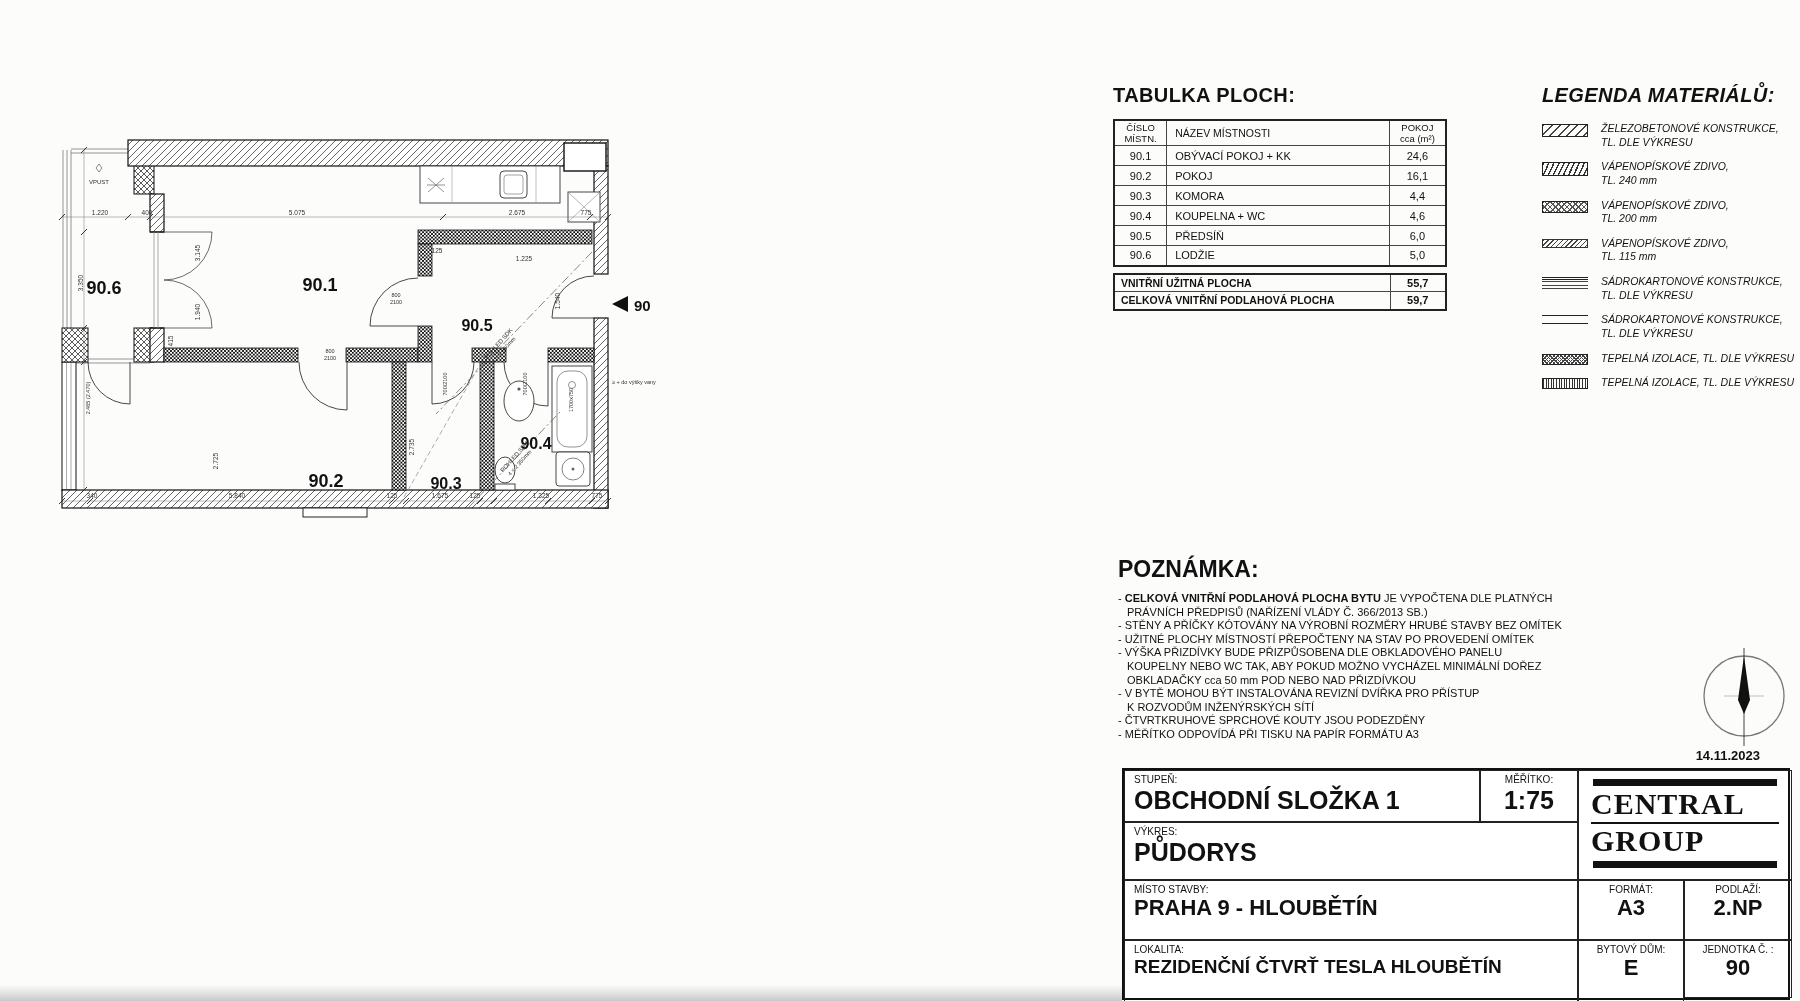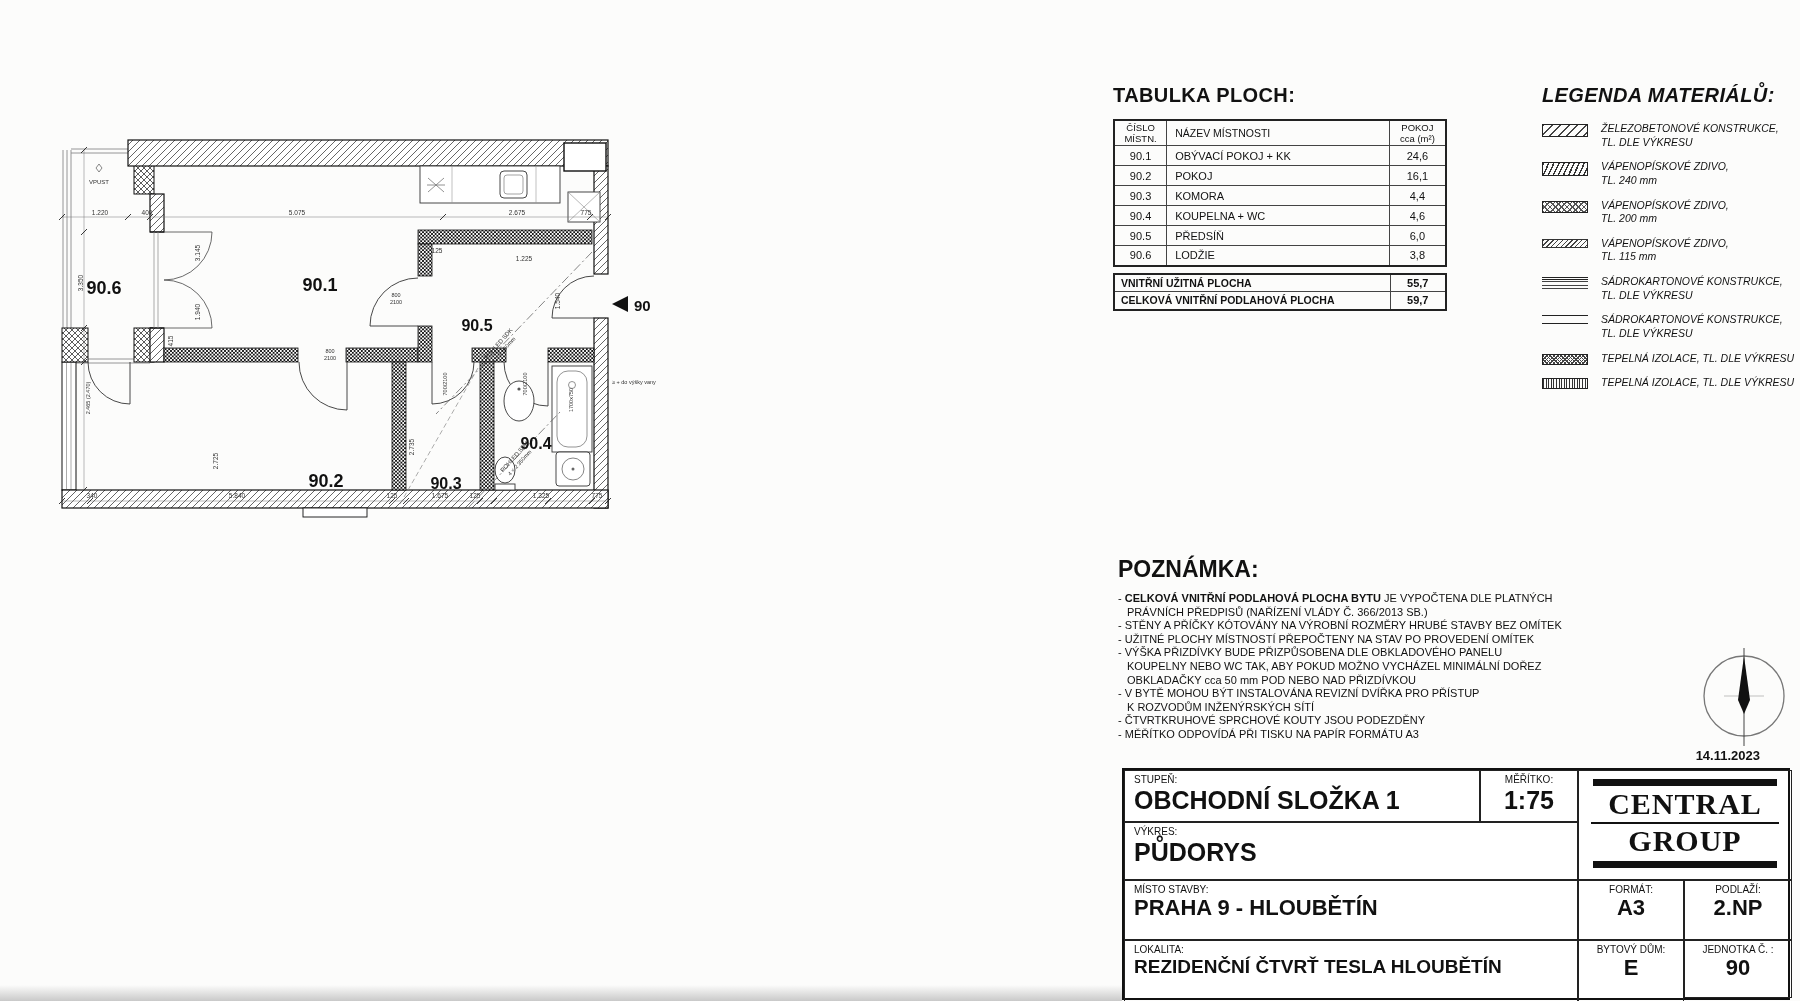--- a/index.html
+++ b/index.html
@@ -53,21 +53,21 @@
   
   .tb{position:absolute;left:1122px;top:768px;width:668px;height:232px;
       border:2px solid #111;background:#fff;}
   .cell{position:absolute;border:1px solid #222;padding:3px 9px;overflow:hidden;}
   .cl{font-size:10px;color:#111;margin-bottom:1px;}
   .cv{font-weight:bold;font-size:25px;line-height:1.12;color:#111;}
   .cv.mid{font-size:22px;}
   .cv.sm{font-size:19px;}
   .ctr{text-align:center;}
   .logo{position:absolute;left:454px;top:0;width:214px;height:110px;border:1px solid #222;
-        padding:8px 12px;text-align:center;font-family:"Liberation Serif",serif;}
+        padding:8px 12px;font-family:"Liberation Serif",serif;}
   .bar{height:7px;background:#111;margin:0 2px;}
   .lw{font-size:30px;font-weight:bold;letter-spacing:1px;line-height:1.15;color:#111;}
   .lw1{border-bottom:2.5px solid #111;margin-top:1px;}
   .bar2{margin-top:3px;}
 
   .scan-shadow{position:absolute;left:0;top:985px;width:1122px;height:16px;
       background:linear-gradient(180deg,rgba(205,205,205,0) 0%,#c9c9c9 100%);}
 </style>
 </head>
 <body>
@@ -280,21 +280,21 @@
             <td class="cc2">4,6</td>
           </tr>
           <tr>
             <td class="cc0">90.5</td>
             <td class="cc1">PŘEDSÍŇ</td>
             <td class="cc2">6,0</td>
           </tr>
           <tr>
             <td class="cc0">90.6</td>
             <td class="cc1">LODŽIE</td>
-            <td class="cc2">3,8</td>
+            <td class="cc2">5,0</td>
           </tr>
         </tbody>
     </table>
     <table class="t2">
       <tbody>
           <tr>
             <td>VNITŘNÍ UŽITNÁ PLOCHA</td>
             <td class="sv">55,7</td>
           </tr>
           <tr>

